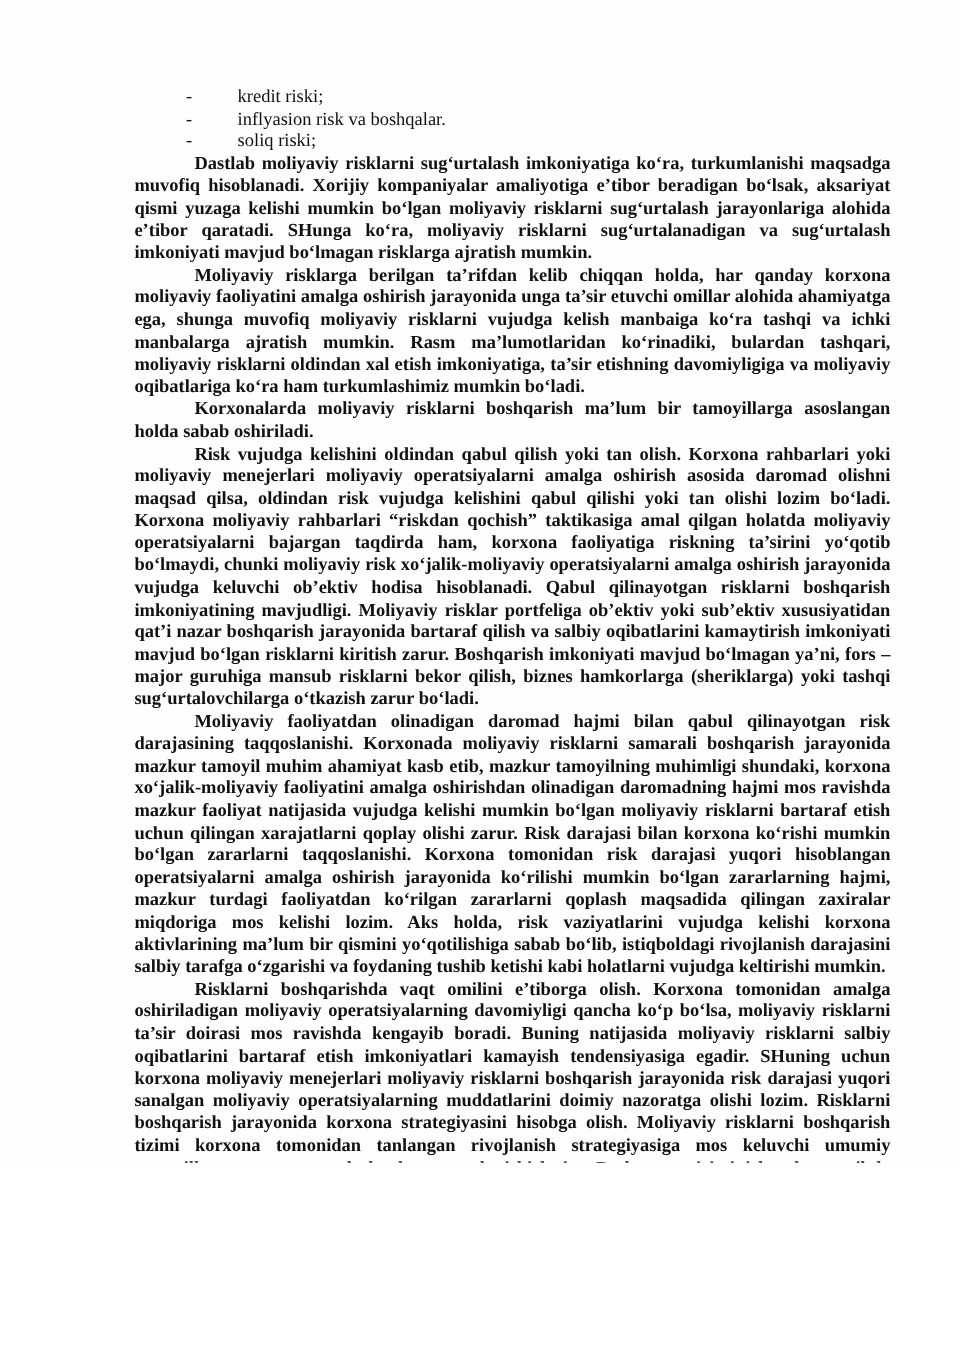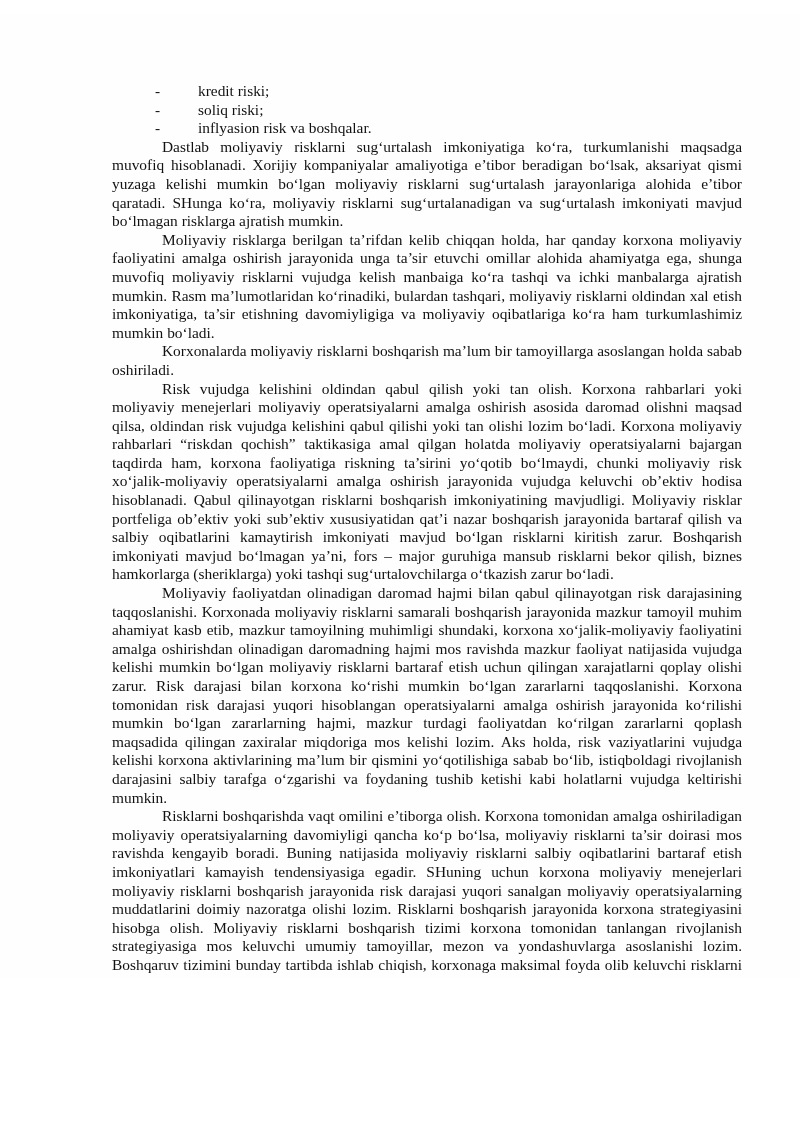--- a/index.html
+++ b/index.html
@@ -5,21 +5,21 @@
   html, body {
     margin: 0;
     padding: 0;
     background: #ffffff;
   }
   .page {
     position: relative;
     box-sizing: border-box;
     width: 800px;
     height: 965px;
-    margin: 14px auto;
+    margin: 4px auto;
     background: #fefefe;
     color: #111111;
     font-family: "Liberation Serif", "DejaVu Serif", serif;
     font-size: 15.4px;
     line-height: 18.6px;
     overflow: hidden;
   }
   .text-block {
     box-sizing: border-box;
     padding: 68px 58px 0 112px;
@@ -33,37 +33,38 @@
   }
   .bullet-dash {
     display: inline-block;
     width: 43px;
     margin-left: 43px;
   }
   .para {
     margin: 0;
     text-indent: 50px;
     text-align: justify;
+    font-weight: bold;
   }
 </style>
 </head>
 <body>
 
 <div class="page">
   <div class="text-block">
 
     <div class="bullet-list">
       <div class="bullet-line">
         <span class="bullet-dash">-</span><span>kredit riski;</span>
       </div>
       <div class="bullet-line">
-        <span class="bullet-dash">-</span><span>soliq riski;</span>
+        <span class="bullet-dash">-</span><span>inflyasion risk va boshqalar.</span>
       </div>
       <div class="bullet-line">
-        <span class="bullet-dash">-</span><span>inflyasion risk va boshqalar.</span>
+        <span class="bullet-dash">-</span><span>soliq riski;</span>
       </div>
     </div>
 
     <p class="para">Dastlab moliyaviy risklarni sug‘urtalash imkoniyatiga ko‘ra, turkumlanishi maqsadga muvofiq hisoblanadi. Xorijiy kompaniyalar amaliyotiga e’tibor beradigan bo‘lsak, aksariyat qismi yuzaga kelishi mumkin bo‘lgan moliyaviy risklarni sug‘urtalash jarayonlariga alohida e’tibor qaratadi. SHunga ko‘ra, moliyaviy risklarni sug‘urtalanadigan va sug‘urtalash imkoniyati mavjud bo‘lmagan risklarga ajratish mumkin.</p>
     <p class="para">Moliyaviy risklarga berilgan ta’rifdan kelib chiqqan holda, har qanday korxona moliyaviy faoliyatini amalga oshirish jarayonida unga ta’sir etuvchi omillar alohida ahamiyatga ega, shunga muvofiq moliyaviy risklarni vujudga kelish manbaiga ko‘ra tashqi va ichki manbalarga ajratish mumkin. Rasm ma’lumotlaridan ko‘rinadiki, bulardan tashqari, moliyaviy risklarni oldindan xal etish imkoniyatiga, ta’sir etishning davomiyligiga va moliyaviy oqibatlariga ko‘ra ham turkumlashimiz mumkin bo‘ladi.</p>
     <p class="para">Korxonalarda moliyaviy risklarni boshqarish ma’lum bir tamoyillarga asoslangan holda sabab oshiriladi.</p>
     <p class="para">Risk vujudga kelishini oldindan qabul qilish yoki tan olish. Korxona rahbarlari yoki moliyaviy menejerlari moliyaviy operatsiyalarni amalga oshirish asosida daromad olishni maqsad qilsa, oldindan risk vujudga kelishini qabul qilishi yoki tan olishi lozim bo‘ladi. Korxona moliyaviy rahbarlari “riskdan qochish” taktikasiga amal qilgan holatda moliyaviy operatsiyalarni bajargan taqdirda ham, korxona faoliyatiga riskning ta’sirini yo‘qotib bo‘lmaydi, chunki moliyaviy risk xo‘jalik-moliyaviy operatsiyalarni amalga oshirish jarayonida vujudga keluvchi ob’ektiv hodisa hisoblanadi. Qabul qilinayotgan risklarni boshqarish imkoniyatining mavjudligi. Moliyaviy risklar portfeliga ob’ektiv yoki sub’ektiv xususiyatidan qat’i nazar boshqarish jarayonida bartaraf qilish va salbiy oqibatlarini kamaytirish imkoniyati mavjud bo‘lgan risklarni kiritish zarur. Boshqarish imkoniyati mavjud bo‘lmagan ya’ni, fors – major guruhiga mansub risklarni bekor qilish, biznes hamkorlarga (sheriklarga) yoki tashqi sug‘urtalovchilarga o‘tkazish zarur bo‘ladi.</p>
     <p class="para">Moliyaviy faoliyatdan olinadigan daromad hajmi bilan qabul qilinayotgan risk darajasining taqqoslanishi. Korxonada moliyaviy risklarni samarali boshqarish jarayonida mazkur tamoyil muhim ahamiyat kasb etib, mazkur tamoyilning muhimligi shundaki, korxona xo‘jalik-moliyaviy faoliyatini amalga oshirishdan olinadigan daromadning hajmi mos ravishda mazkur faoliyat natijasida vujudga kelishi mumkin bo‘lgan moliyaviy risklarni bartaraf etish uchun qilingan xarajatlarni qoplay olishi zarur. Risk darajasi bilan korxona ko‘rishi mumkin bo‘lgan zararlarni taqqoslanishi. Korxona tomonidan risk darajasi yuqori hisoblangan operatsiyalarni amalga oshirish jarayonida ko‘rilishi mumkin bo‘lgan zararlarning hajmi, mazkur turdagi faoliyatdan ko‘rilgan zararlarni qoplash maqsadida qilingan zaxiralar miqdoriga mos kelishi lozim. Aks holda, risk vaziyatlarini vujudga kelishi korxona aktivlarining ma’lum bir qismini yo‘qotilishiga sabab bo‘lib, istiqboldagi rivojlanish darajasini salbiy tarafga o‘zgarishi va foydaning tushib ketishi kabi holatlarni vujudga keltirishi mumkin.</p>
     <p class="para">Risklarni boshqarishda vaqt omilini e’tiborga olish. Korxona tomonidan amalga oshiriladigan moliyaviy operatsiyalarning davomiyligi qancha ko‘p bo‘lsa, moliyaviy risklarni ta’sir doirasi mos ravishda kengayib boradi. Buning natijasida moliyaviy risklarni salbiy oqibatlarini bartaraf etish imkoniyatlari kamayish tendensiyasiga egadir. SHuning uchun korxona moliyaviy menejerlari moliyaviy risklarni boshqarish jarayonida risk darajasi yuqori sanalgan moliyaviy operatsiyalarning muddatlarini doimiy nazoratga olishi lozim. Risklarni boshqarish jarayonida korxona strategiyasini hisobga olish. Moliyaviy risklarni boshqarish tizimi korxona tomonidan tanlangan rivojlanish strategiyasiga mos keluvchi umumiy tamoyillar, mezon va yondashuvlarga asoslanishi lozim. Boshqaruv tizimini bunday tartibda ishlab chiqish, korxonaga maksimal foyda olib keluvchi risklarni boshqarish uchun asosiy kuchlarni bir joyga yig‘ish, korxona qabul qilishi mumkin bo‘lgan risklarni me’yoriy hajmini aniqlash hamda risklarni boshqarish uchun zarur bo‘ladigan moliyaviy resurslarni ajratish imkoniyatini beradi. O‘z</p>
 

